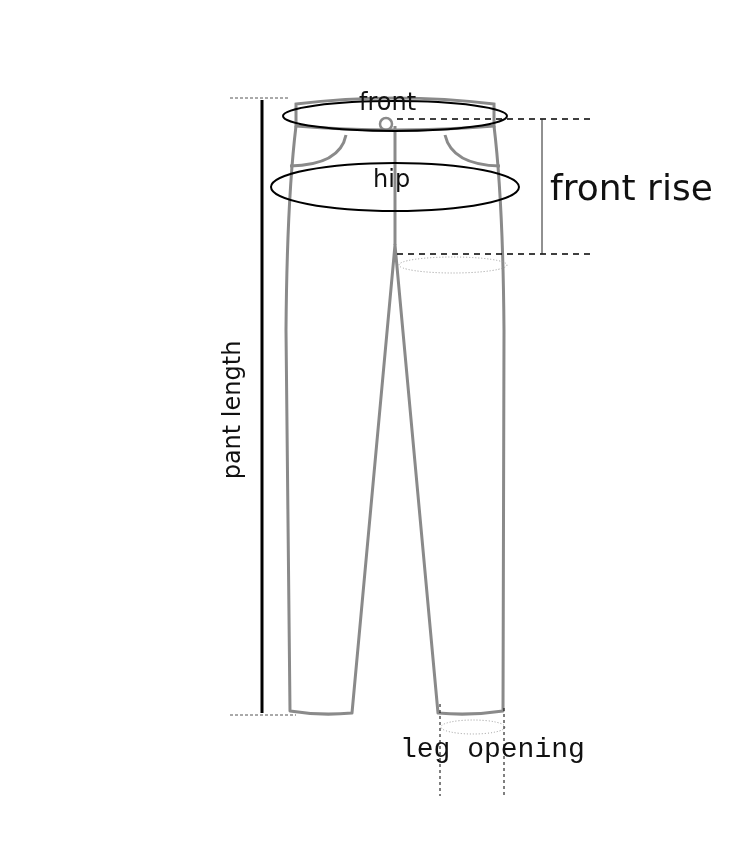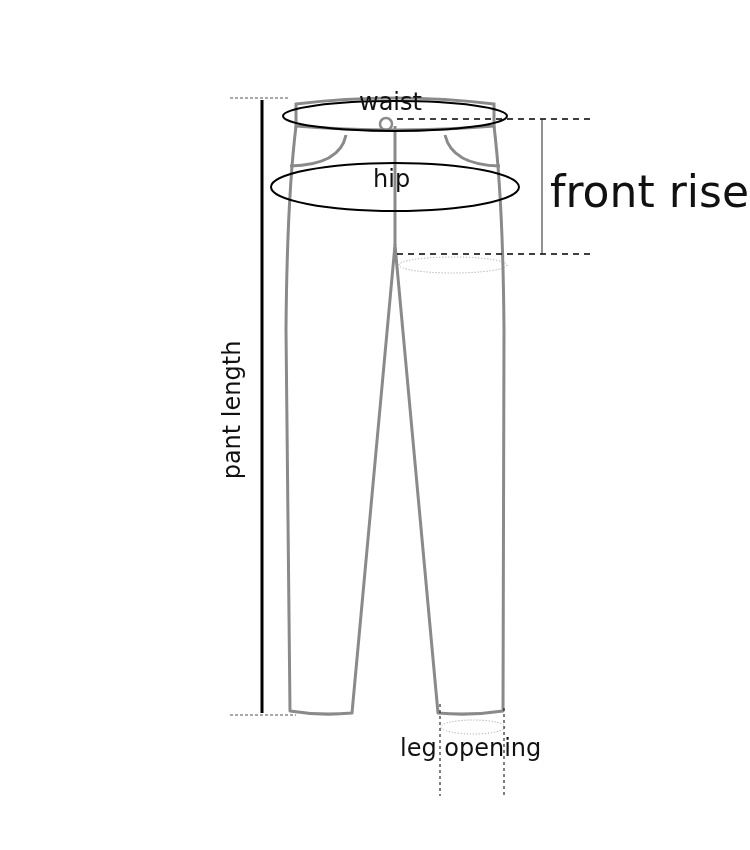--- a/index.html
+++ b/index.html
@@ -33,17 +33,17 @@
   <line x1="397" y1="254" x2="590" y2="254" stroke="#000" stroke-width="1.5" stroke-dasharray="6,5"></line>
   <line x1="542" y1="119" x2="542" y2="254" stroke="#222" stroke-width="1"></line>
 
   <ellipse cx="453" cy="265" rx="54" ry="8" fill="none" stroke="#999" stroke-width="1" stroke-dasharray="1,2"></ellipse>
 
   <ellipse cx="473" cy="727" rx="32" ry="7" fill="none" stroke="#999" stroke-width="1" stroke-dasharray="1,2"></ellipse>
   <line x1="440" y1="704" x2="440" y2="796" stroke="#000" stroke-width="1" stroke-dasharray="3,3"></line>
   <line x1="504" y1="708" x2="504" y2="796" stroke="#000" stroke-width="1" stroke-dasharray="3,3"></line>
 </svg>
 
-<div class="lbl" style="left:359px;top:90px;font-size:24px;">waist</div>
+<div class="lbl" style="left:359px;top:90px;font-size:24px;">front</div>
 <div class="lbl" style="left:373px;top:167px;font-size:24px;">hip</div>
-<div class="lbl" style="left:550px;top:170px;font-size:44px;">front rise</div>
+<div class="lbl" style="left:550px;top:170px;font-size:36px;">front rise</div>
 <div class="lbl" style="left:232px;top:410px;font-size:24px;transform:translate(-50%,-50%) rotate(-90deg);transform-origin:center;">pant length</div>
-<div class="lbl" style="left:400px;top:736px;font-size:24px;">leg opening</div>
+<div class="lbl" style="left:400px;top:736px;font-size:28px;font-family:Liberation Mono, monospace;">leg opening</div>
 
 </body></html>

